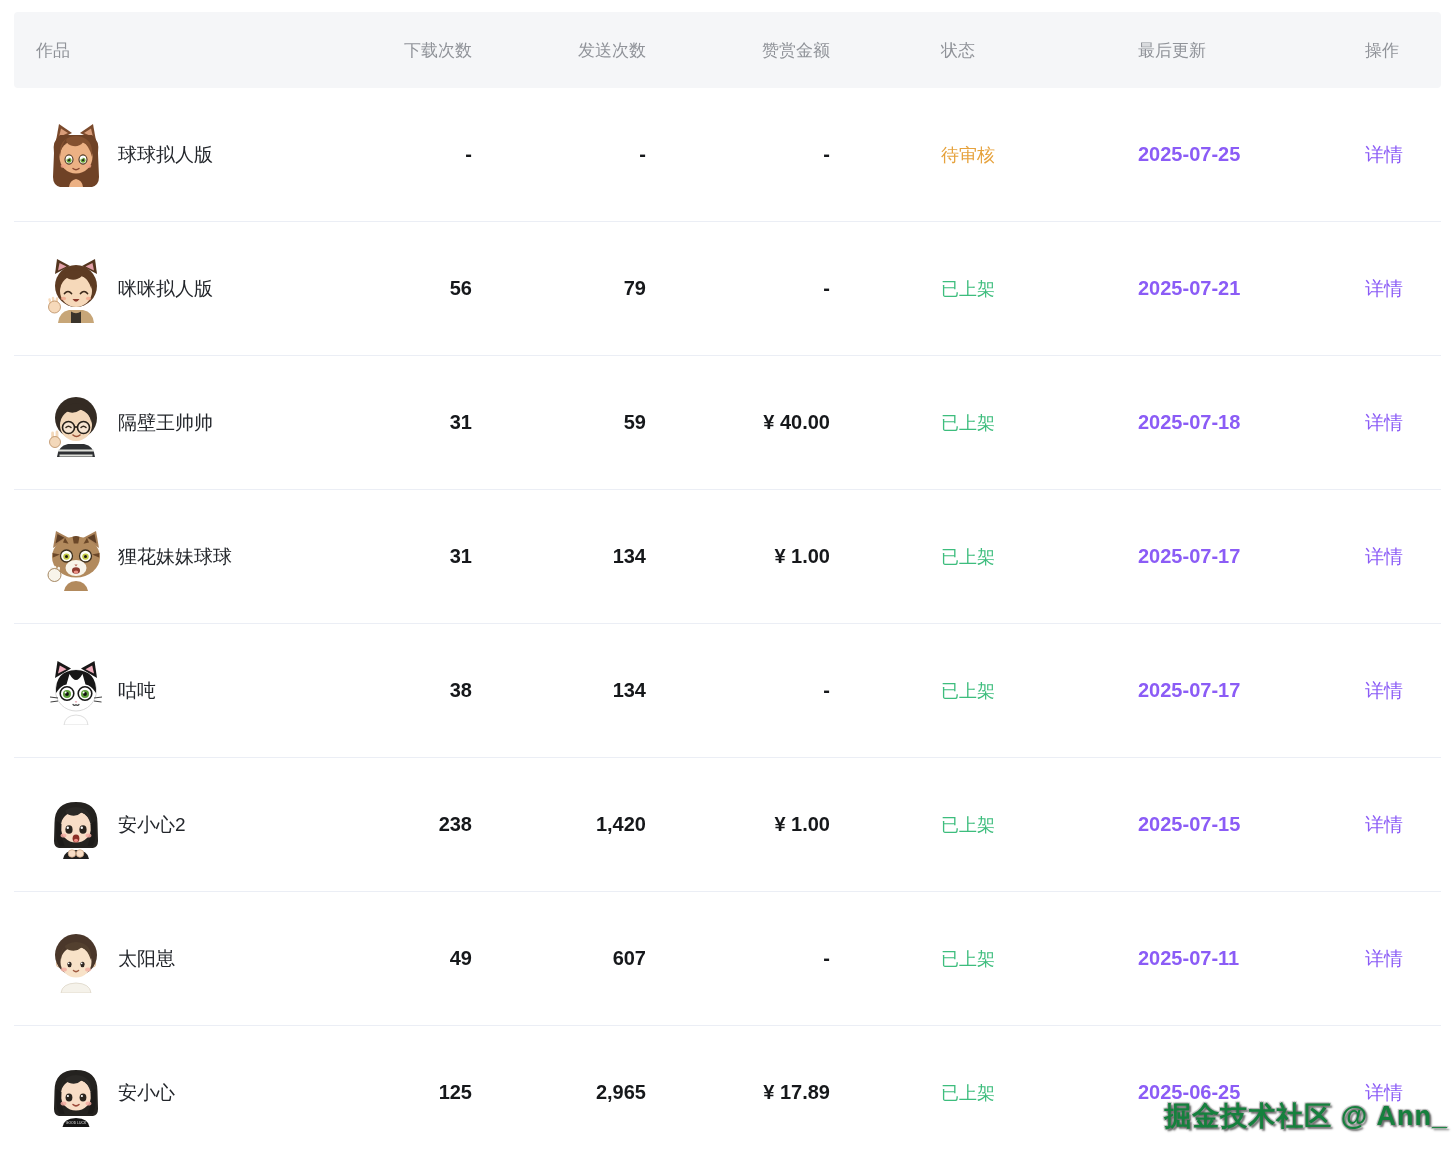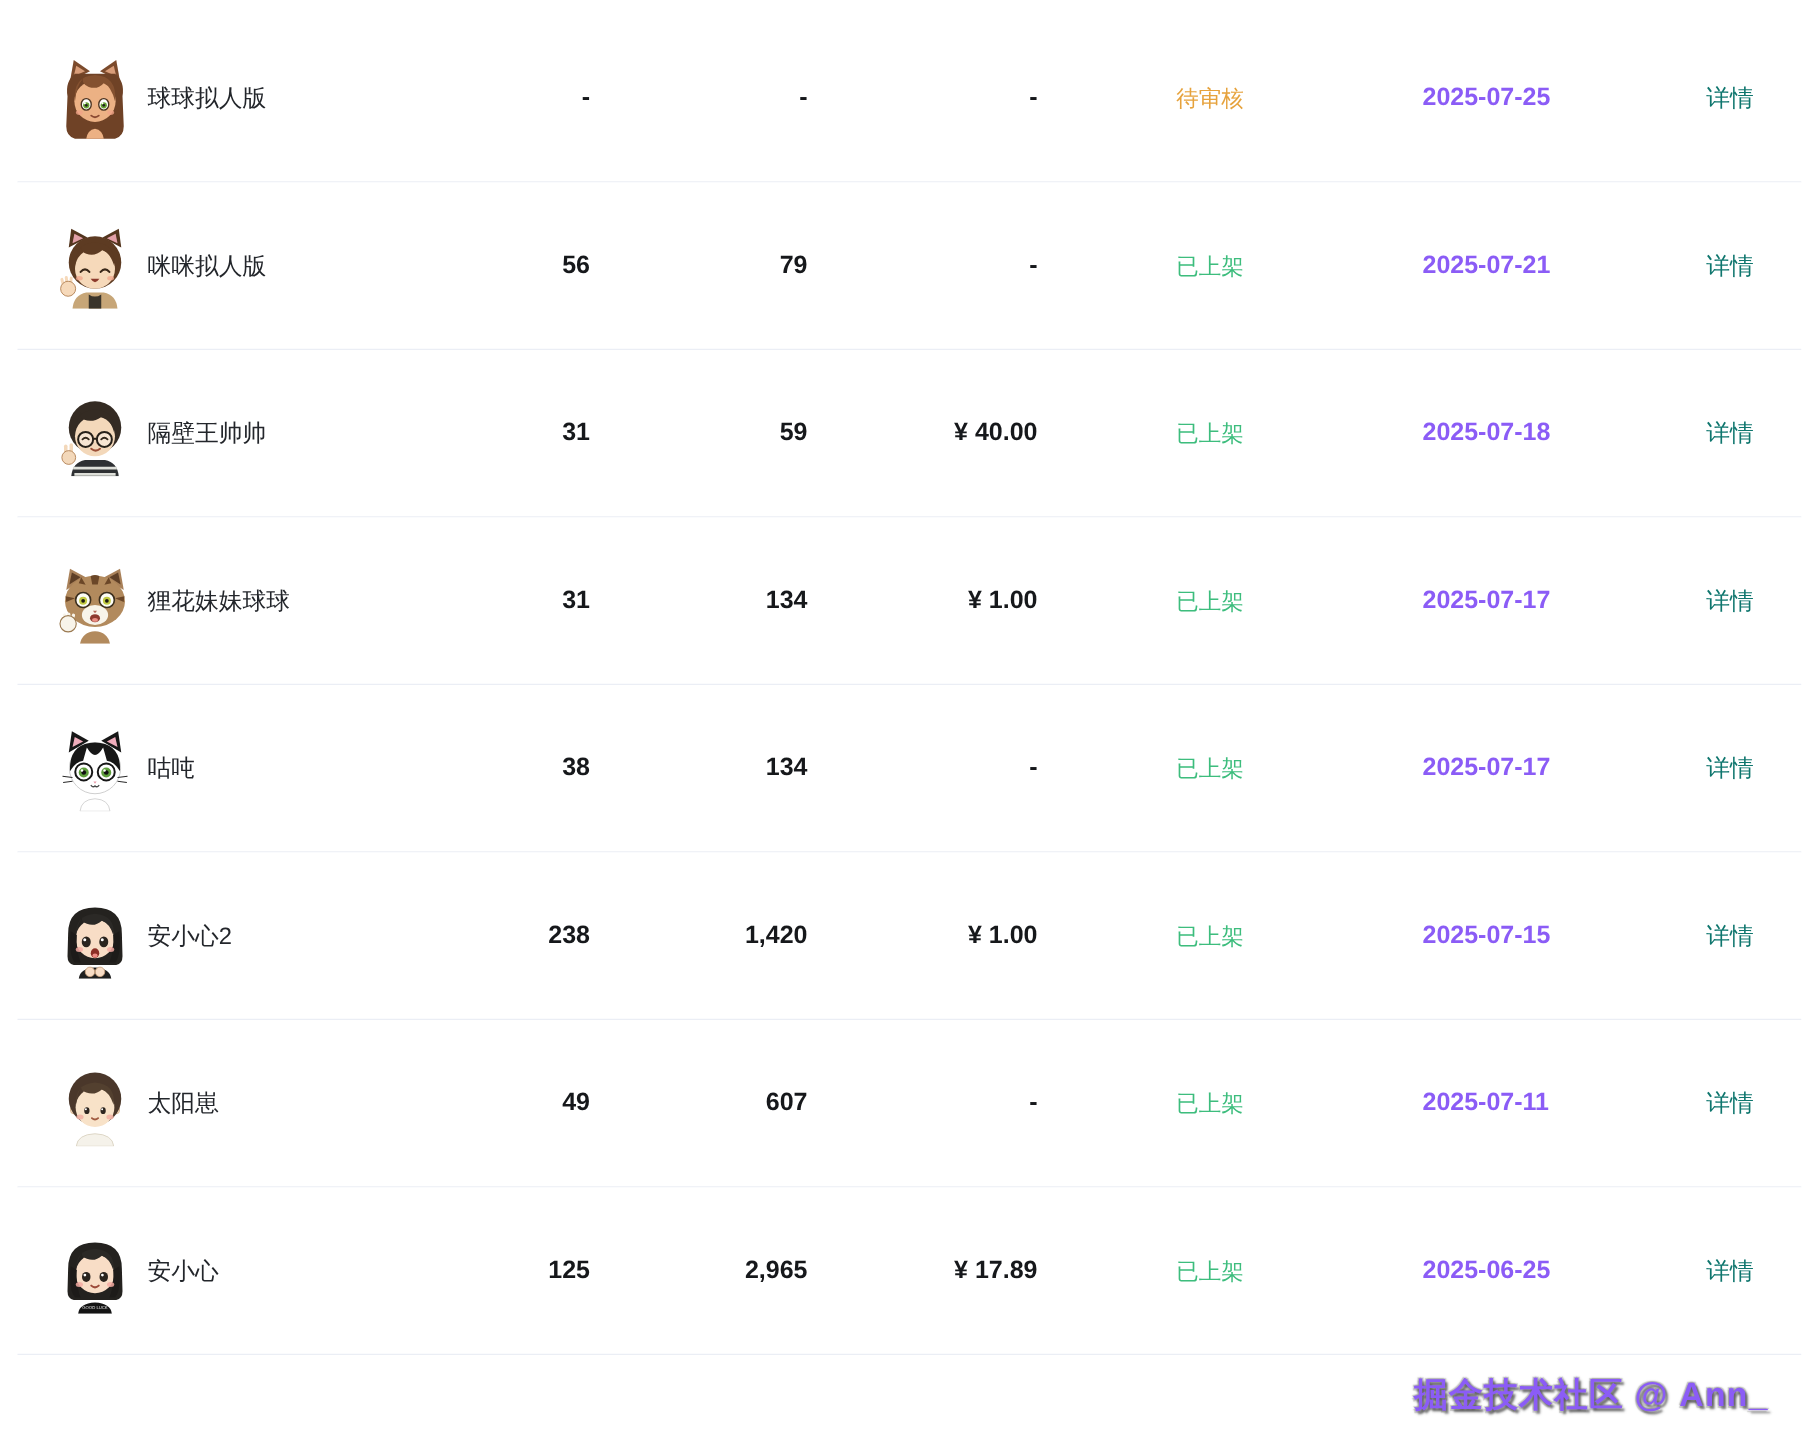--- a/index.html
+++ b/index.html
@@ -30,35 +30,44 @@
   .cell-work{display:flex;align-items:center;gap:8px;padding-left:28px;}
   .avatar{width:68px;height:68px;flex:0 0 68px;display:inline-block;}
   .avatar svg{display:block;}
   .name{font-size:19px;color:#23262b;}
   .num{text-align:right;padding-right:4px;font-weight:700;font-size:20px;color:#16181b;}
   .status{padding-left:107px;font-size:18px;}
   .status.pending{color:#e6a23c;}
   .status.live{color:#3dbd7d;}
   .date{padding-left:105px;font-weight:700;font-size:20px;color:#8b5cf6;}
   .op{padding-left:106px;}
-  .detail{color:#0f766e;font-size:19px;text-decoration:none;cursor:pointer;}
+  .detail{color:#8b5cf6;font-size:19px;text-decoration:none;cursor:pointer;}
   .watermark{
-    position:absolute;right:40px;top:1098px;z-index:5;
-    font-size:27px;font-weight:700;letter-spacing:1px;color:#8b5cf6;
+    position:absolute;right:7px;top:1098px;z-index:5;
+    font-size:27px;font-weight:700;letter-spacing:1px;color:#15803d;
     text-shadow:2px 2px 2px rgba(82,82,82,.85),
                -1px -1px 1px rgba(140,140,140,.55),
                 1px -1px 1px rgba(125,125,125,.45),
                -1px  1px 1px rgba(125,125,125,.45);
   }
 </style>
 </head>
 <body>
 
 <div class="table">
 
+  <div class="thead grid-cols">
+    <div class="th c1">作品</div>
+    <div class="th c2">下载次数</div>
+    <div class="th c3">发送次数</div>
+    <div class="th c4">赞赏金额</div>
+    <div class="th c5">状态</div>
+    <div class="th c6">最后更新</div>
+    <div class="th c7">操作</div>
+  </div>
 
   <div class="row grid-cols">
     <div class="td cell-work">
       <span class="avatar">
         <svg viewBox="0 0 68 68" width="68" height="68">
           <path d="M14 20 L17 3 L30 12 Z" fill="#7b4a2c"></path>
             <path d="M54 20 L51 3 L38 12 Z" fill="#7b4a2c"></path>
           <path d="M17 16 L19 7.5 L26 12 Z" fill="#d99d79"></path>
             <path d="M51 16 L49 7.5 L42 12 Z" fill="#d99d79"></path>
           <path d="M12 32 Q10 20 18 14 L50 14 Q58 20 56 32 L57 56 Q57 64 50 66 L18 66 Q11 64 11 56 Z" fill="#6f4226"></path>

